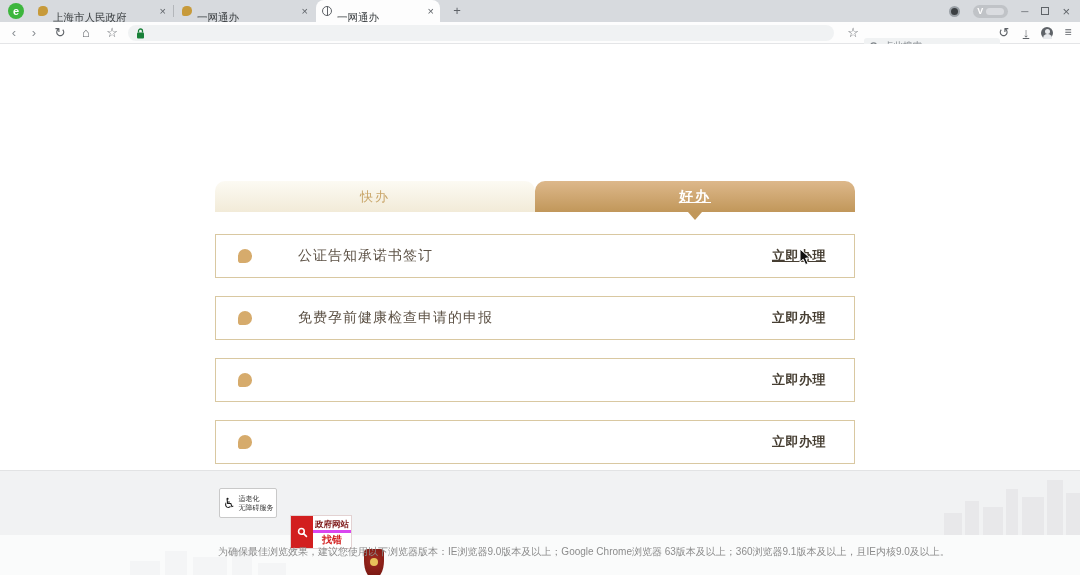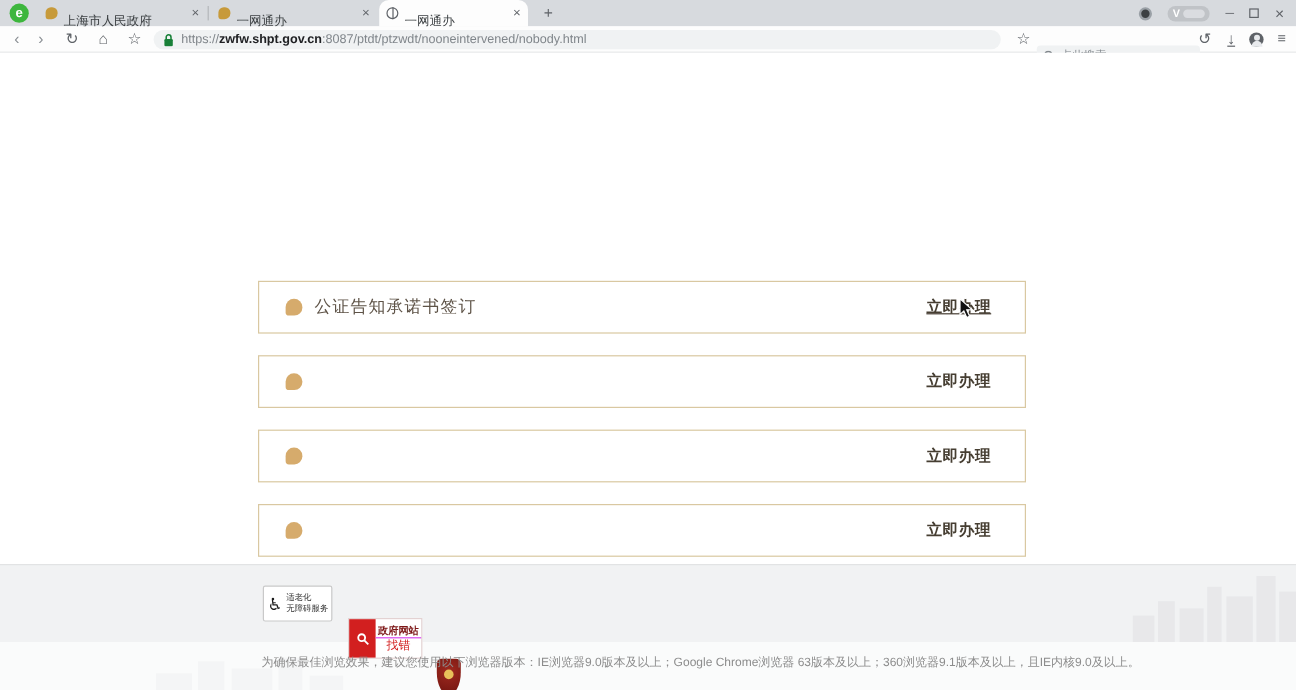--- a/index.html
+++ b/index.html
@@ -54,40 +54,40 @@
   .ptab{flex:1;text-align:center;line-height:31px;letter-spacing:2px;}
   .ptab.inactive{background:linear-gradient(180deg,#fcfaf3,#f2ebd8);border-radius:10px 10px 0 0;
                  color:#c9a66a;font-size:13px;}
   .ptab.active{background:linear-gradient(180deg,#ddb88b,#c1975a);border-radius:10px 10px 0 0;
                color:#fff;font-size:14px;font-weight:bold;position:relative;}
   .ptab.active .lbl{text-decoration:underline;}
   .tri{position:absolute;left:50%;margin-left:-7px;top:31px;width:0;height:0;
        border-left:7px solid transparent;border-right:7px solid transparent;border-top:8px solid #c1975a;}
   .rows{position:absolute;left:215px;top:190px;width:640px;}
   .srow{height:44px;border:1px solid #d9c8a1;background:#fff;margin-bottom:18px;display:flex;
-        align-items:center;padding:0 28px 0 22px;box-sizing:border-box;}
+        align-items:center;padding:0 28px 0 22px;box-sizing:border-box;gap:36px;}
   .bullet{width:14px;height:14px;background:#d6ab6c;border-radius:50% 50% 48% 20%;flex:0 0 auto;}
   .rtitle{margin-left:10px;font-size:14px;color:#5e5347;letter-spacing:1px;}
   .raction{margin-left:auto;font-size:13px;font-weight:bold;color:#463e32;letter-spacing:.5px;}
   .raction.hovered{text-decoration:underline;}
   .cursor{position:absolute;left:799px;top:204px;z-index:40;}
   
   .footer{position:absolute;top:470px;left:0;width:100%;height:65px;background:#f1f2f3;
           border-top:1px solid #e2e3e4;box-sizing:border-box;}
   .badge{position:absolute;display:flex;align-items:center;}
   .b-acc{left:219px;top:17px;width:58px;height:30px;background:#fff;border:1px solid #c9c9c9;
          border-radius:2px;padding:1px 3px;box-sizing:border-box;gap:3px;}
   .b-acc .glyph{font-size:14px;color:#1a1a1a;line-height:14px;}
   .b-acc .col div{font-size:7px;color:#333;line-height:9px;white-space:nowrap;}
   .b-err{left:290px;top:14px;width:62px;height:34px;background:#fff;border:1px solid #e3d2d2;
          box-sizing:border-box;}
   .b-err .redsq{width:22px;height:100%;background:#d21f1f;display:flex;align-items:center;justify-content:center;}
   .b-err .col{flex:1;text-align:center;}
-  .b-err .l1{font-size:8.5px;font-weight:bold;color:#7c1616;line-height:11px;border-bottom:1px solid #d946ef;}
-  .b-err .l2{font-size:10px;font-weight:normal;color:#d21f1f;line-height:13px;}
+  .b-err .l1{font-size:8.5px;font-weight:bold;color:#7c1616;line-height:11px;border-bottom:3px solid #d946ef;}
+  .b-err .l2{font-size:10px;font-weight:bold;color:#d21f1f;line-height:13px;}
   .b-shield{left:364px;top:14px;}
   .shield{width:20px;height:30px;background:radial-gradient(circle at 50% 35%,#a02a20,#6e130e);
           border-radius:4px 4px 50% 50%/4px 4px 62% 62%;position:relative;}
   .shield:before{content:"";position:absolute;left:6px;top:9px;width:8px;height:8px;border-radius:50%;
                  background:#e8c15a;}
   
   .bstrip{position:absolute;top:535px;left:0;width:100%;height:40px;background:#fafbfb;}
   .bnote{position:absolute;left:218px;top:10px;margin:0;font-size:10px;color:#8c8c8c;white-space:nowrap;}
   
   .sky{position:absolute;bottom:0;display:flex;align-items:flex-end;z-index:0;pointer-events:none;}
@@ -138,50 +138,57 @@
     <span class="navic" style="left:26px;">›</span>
     <span class="navic dk" style="left:52px;">↻</span>
     <span class="navic dk" style="left:78px;">⌂</span>
     <span class="navic dk" style="left:104px;">☆</span>
 
     <div class="urlpill">
       <svg width="9" height="11" viewBox="0 0 9 11" style="margin-right:6px;flex:0 0 auto;">
         <rect x="1" y="4.5" width="7" height="6" rx="1" fill="#188038"></rect>
         <path d="M2.5 4.5 V3 a2 2 0 0 1 4 0 V4.5" fill="none" stroke="#188038" stroke-width="1.3"></path>
       </svg>
-      <span class="urltxt"><span>https://</span><b>zwfw.shpt.gov.cn</b><span>:8087/ptdt/ptzwdt/nooneintervened/nobody.html</span></span>
     </div>
 
     <span class="navic dk" style="left:845px;">☆</span>
 
     <div class="searchpill">
       <svg width="9" height="9" viewBox="0 0 10 10">
         <circle cx="4" cy="4" r="3" fill="none" stroke="#80868b" stroke-width="1.4"></circle>
         <line x1="6.3" y1="6.3" x2="9.3" y2="9.3" stroke="#80868b" stroke-width="1.4"></line>
       </svg>
       <span>点此搜索</span>
     </div>
 
     <span class="navic dk" style="left:996px;">↺</span>
     <span class="navic dk" style="left:1018px;text-decoration:underline;">↓</span>
     <span class="avatar"></span>
     <span class="navic dk" style="left:1060px;font-size:12px;">≡</span>
   </div>
 
   <div class="content">
 
+    <div class="ptabs">
+      <div class="ptab inactive">快办</div>
+      <div class="ptab active">
+        <span class="lbl">好办</span>
+        <i class="tri"></i>
+      </div>
+    </div>
 
     <div class="rows">
       <div class="srow">
         <span class="bullet"></span>
         <span class="rtitle">公证告知承诺书签订</span>
         <a class="raction hovered">立即办理</a>
       </div>
       <div class="srow">
         <span class="bullet"></span>
+        <span class="rtitle">免费孕前健康检查申请的申报</span>
         <a class="raction">立即办理</a>
       </div>
       <div class="srow">
         <span class="bullet"></span>
         <a class="raction">立即办理</a>
       </div>
       <div class="srow">
         <span class="bullet"></span>
         <a class="raction">立即办理</a>
       </div>

